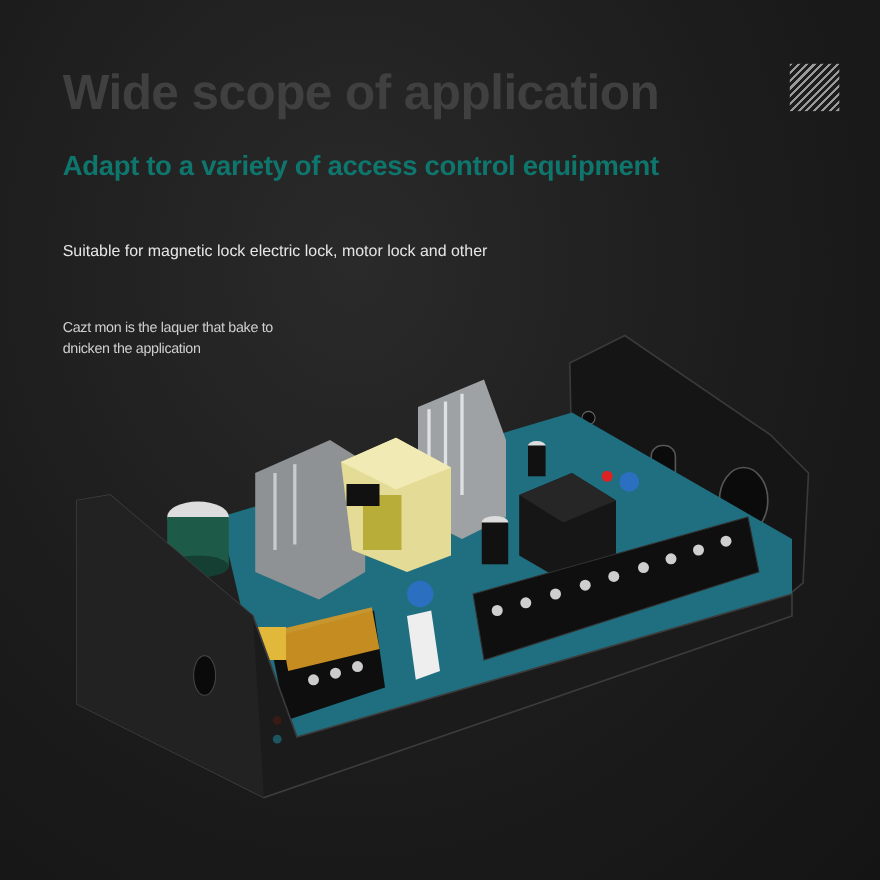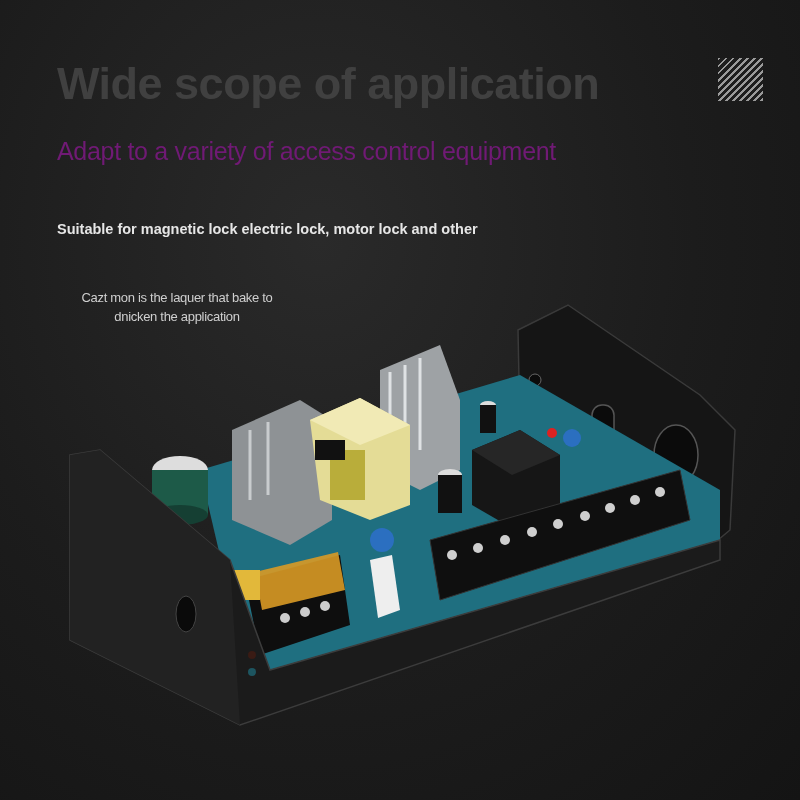--- a/index.html
+++ b/index.html
@@ -12,35 +12,34 @@
     }
     .title {
       position: absolute; left: 57px; top: 58px;
       font-family: "Liberation Sans", sans-serif;
       font-weight: bold; font-size: 45px; letter-spacing: -0.5px;
       color: #404040; margin: 0;
     }
     .subtitle {
       position: absolute; left: 57px; top: 137px;
       font-family: "Liberation Sans", sans-serif;
-      font-weight: normal; font-size: 25px; letter-spacing: -0.3px;
-      color: #701a75; margin: 0;
+      font-weight: bold; font-size: 25px; letter-spacing: -0.3px;
+      color: #0f766e; margin: 0;
     }
     .desc {
       position: absolute; left: 57px; top: 220px; width: 470px;
       font-family: "Liberation Sans", sans-serif;
-      font-weight: bold; font-size: 14.5px; line-height: 19px;
+      font-weight: normal; font-size: 14.5px; line-height: 19px;
       color: #e6e6e6; margin: 0;
     }
     .note {
       position: absolute; left: 57px; top: 288px; width: 240px;
       font-family: "Liberation Sans", sans-serif;
       font-size: 13px; line-height: 19px; color: #cfcfcf; margin: 0;
       letter-spacing: -0.3px;
-      text-align: center;
     }
     .stripes {
       position: absolute; left: 718px; top: 58px; width: 45px; height: 43px;
       background: repeating-linear-gradient(135deg, #9a9a9a 0 2px, #1d1d1d 2px 5px);
     }
     .product { position: absolute; left: 0; top: 290px; width: 800px; height: 470px; }
   </style>
 </head>
 <body>
 

